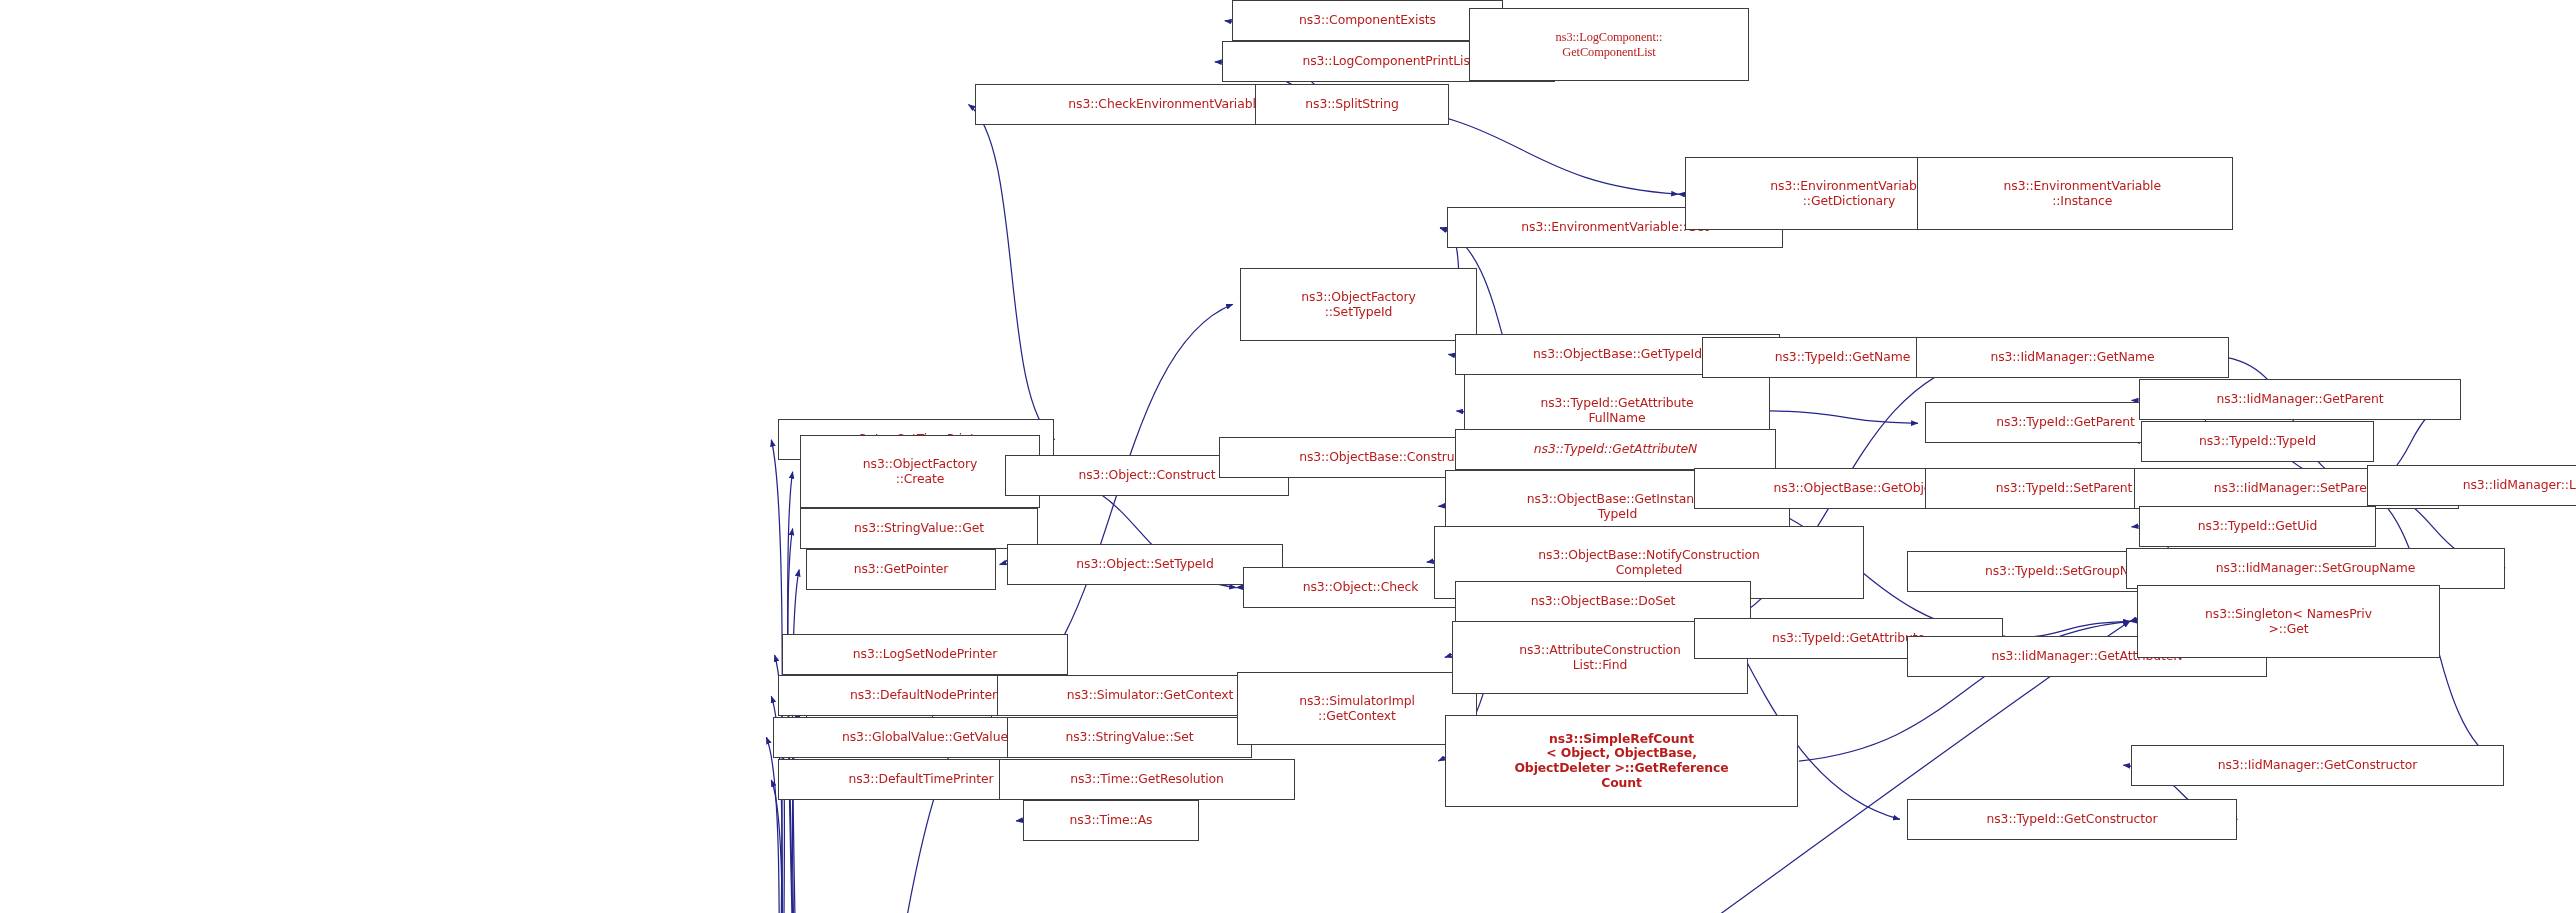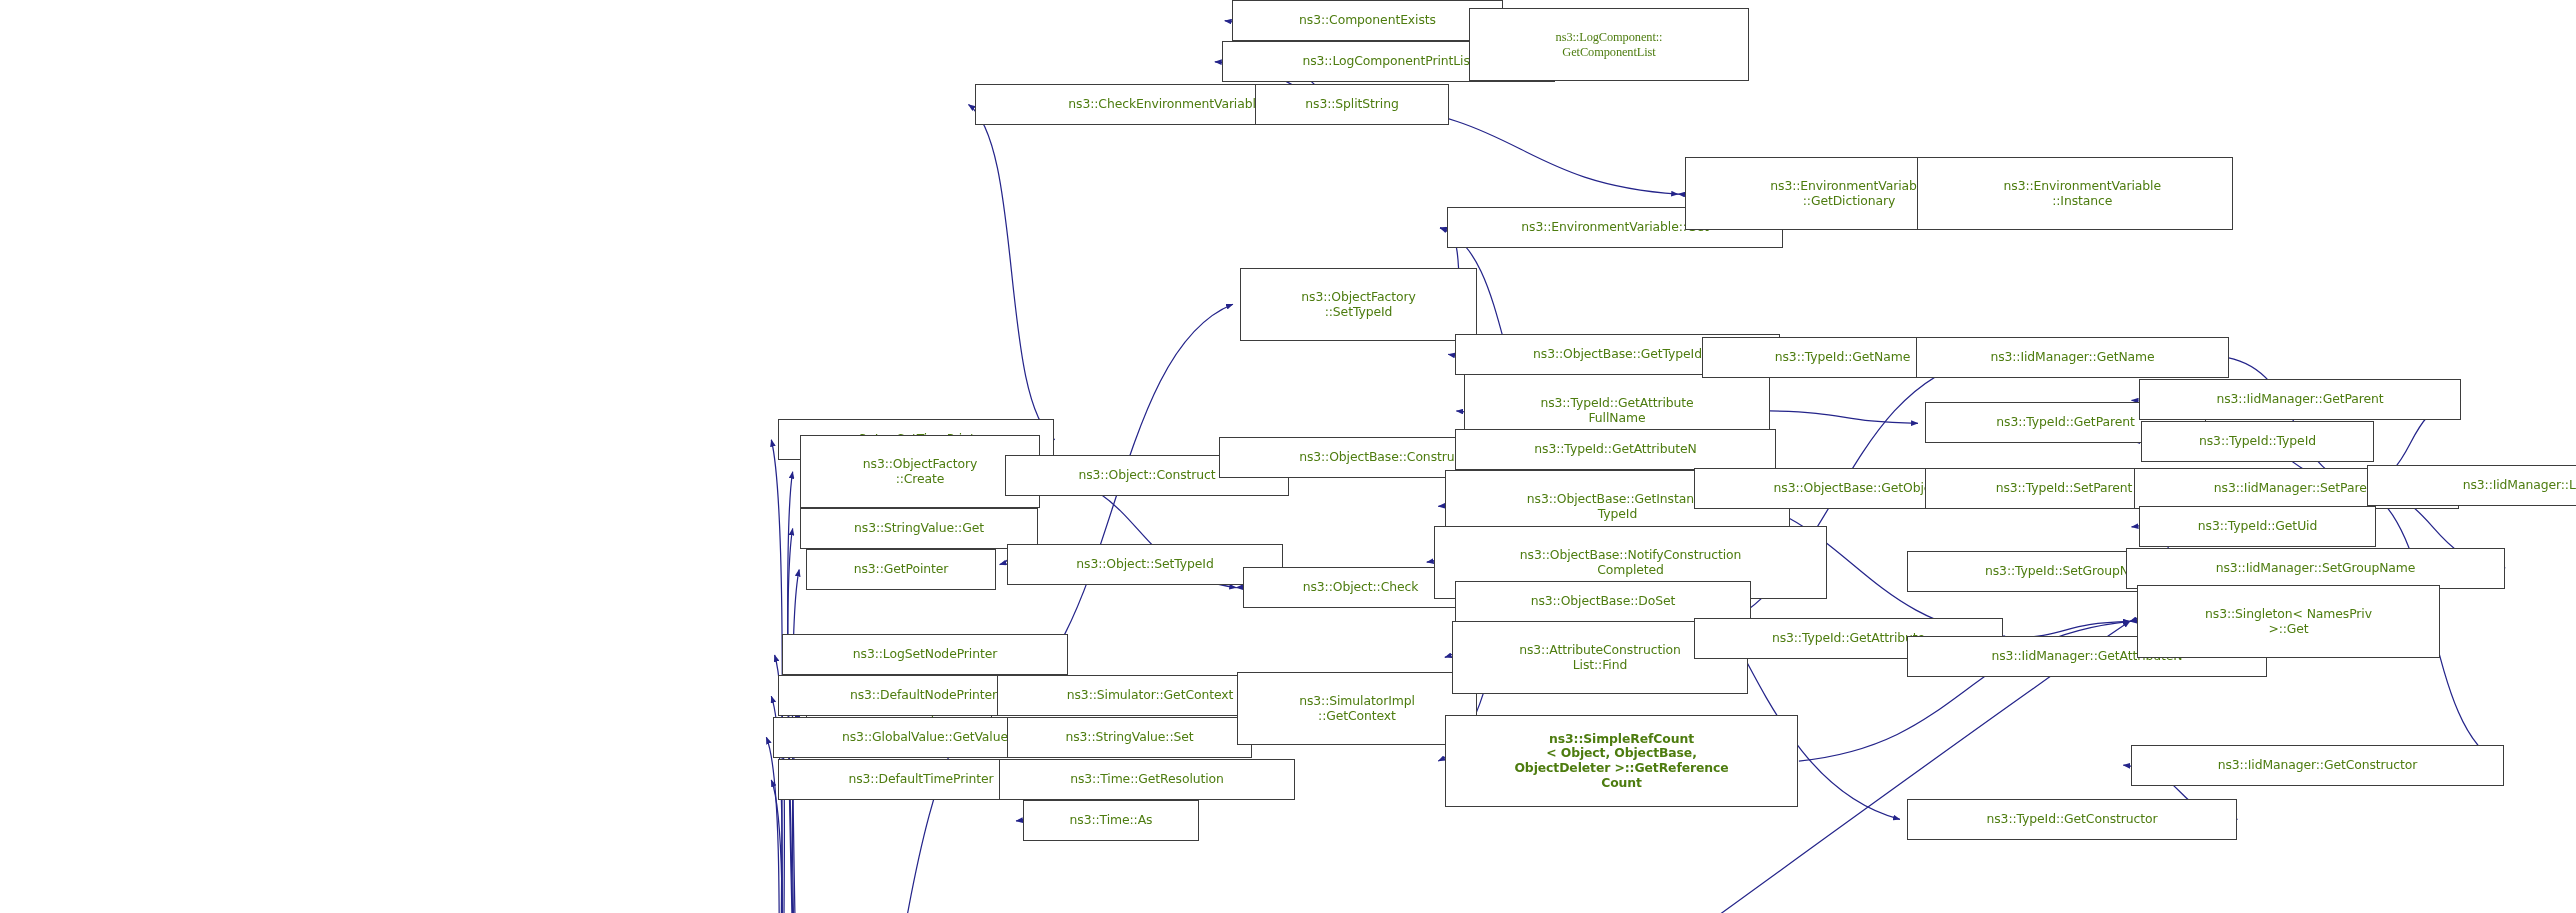--- a/index.html
+++ b/index.html
@@ -11,21 +11,21 @@
     background:#ffffff;
     font-family:"DejaVu Sans", sans-serif;
     overflow:hidden;
   }
   #edges{position:absolute;left:0;top:0;width:2576px;height:914px;pointer-events:none;}
   .node{
     position:absolute;
     box-sizing:border-box;
     border:1.3px solid #3d3d3d;
     background:#ffffff;
-    color:#4d7c0f;
+    color:#b91c1c;
     display:flex;
     align-items:center;
     justify-content:center;
     text-align:center;
     font-size:12.4px;
     line-height:1.18;
     white-space:pre-line;
     letter-spacing:-0.1px;
     padding:0.8px 2.5px;
     cursor:pointer;
@@ -151,24 +151,24 @@
       <div class="node" style="left: 1240px; top: 268px; width: 237px; height: 73px;">ns3::ObjectFactory
 ::SetTypeId</div>
       <div class="node" style="left: 1243px; top: 567px; width: 235px; height: 41px;">ns3::Object::Check</div>
       <div class="node" style="left: 1237px; top: 672px; width: 240px; height: 73px;">ns3::SimulatorImpl
 ::GetContext</div>
       <div class="node" style="left: 1447px; top: 207px; width: 336px; height: 41px;">ns3::EnvironmentVariable::Get</div>
       <div class="node" style="left: 1219px; top: 437px; width: 350px; height: 41px;">ns3::ObjectBase::ConstructSelf</div>
       <div class="node" style="left: 1455px; top: 334px; width: 325px; height: 41px;">ns3::ObjectBase::GetTypeId</div>
       <div class="node" style="left: 1464px; top: 374px; width: 306px; height: 73px;">ns3::TypeId::GetAttribute
 FullName</div>
-      <div class="node" style="left: 1455px; top: 429px; width: 321px; height: 41px;">ns3::TypeId::GetAttributeN</div>
+      <div class="node" style="left: 1455px; top: 429px; width: 321px; height: 41px; font-style: italic;">ns3::TypeId::GetAttributeN</div>
       <div class="node" style="left: 1445px; top: 470px; width: 345px; height: 73px;">ns3::ObjectBase::GetInstance
 TypeId</div>
-      <div class="node" style="left: 1434px; top: 526px; width: 393px; height: 73px;">ns3::ObjectBase::NotifyConstruction
+      <div class="node" style="left: 1434px; top: 526px; width: 430px; height: 73px;">ns3::ObjectBase::NotifyConstruction
 Completed</div>
       <div class="node" style="left: 1455px; top: 581px; width: 296px; height: 41px;">ns3::ObjectBase::DoSet</div>
       <div class="node" style="left: 1452px; top: 621px; width: 296px; height: 73px;">ns3::AttributeConstruction
 List::Find</div>
       <div class="node" style="left: 1445px; top: 715px; width: 353px; height: 92px; font-weight: bold;">ns3::SimpleRefCount
 &lt; Object, ObjectBase,
 ObjectDeleter &gt;::GetReference
 Count</div>
       <div class="node" style="left: 1685px; top: 157px; width: 328px; height: 73px;">ns3::EnvironmentVariable
 ::GetDictionary</div>

